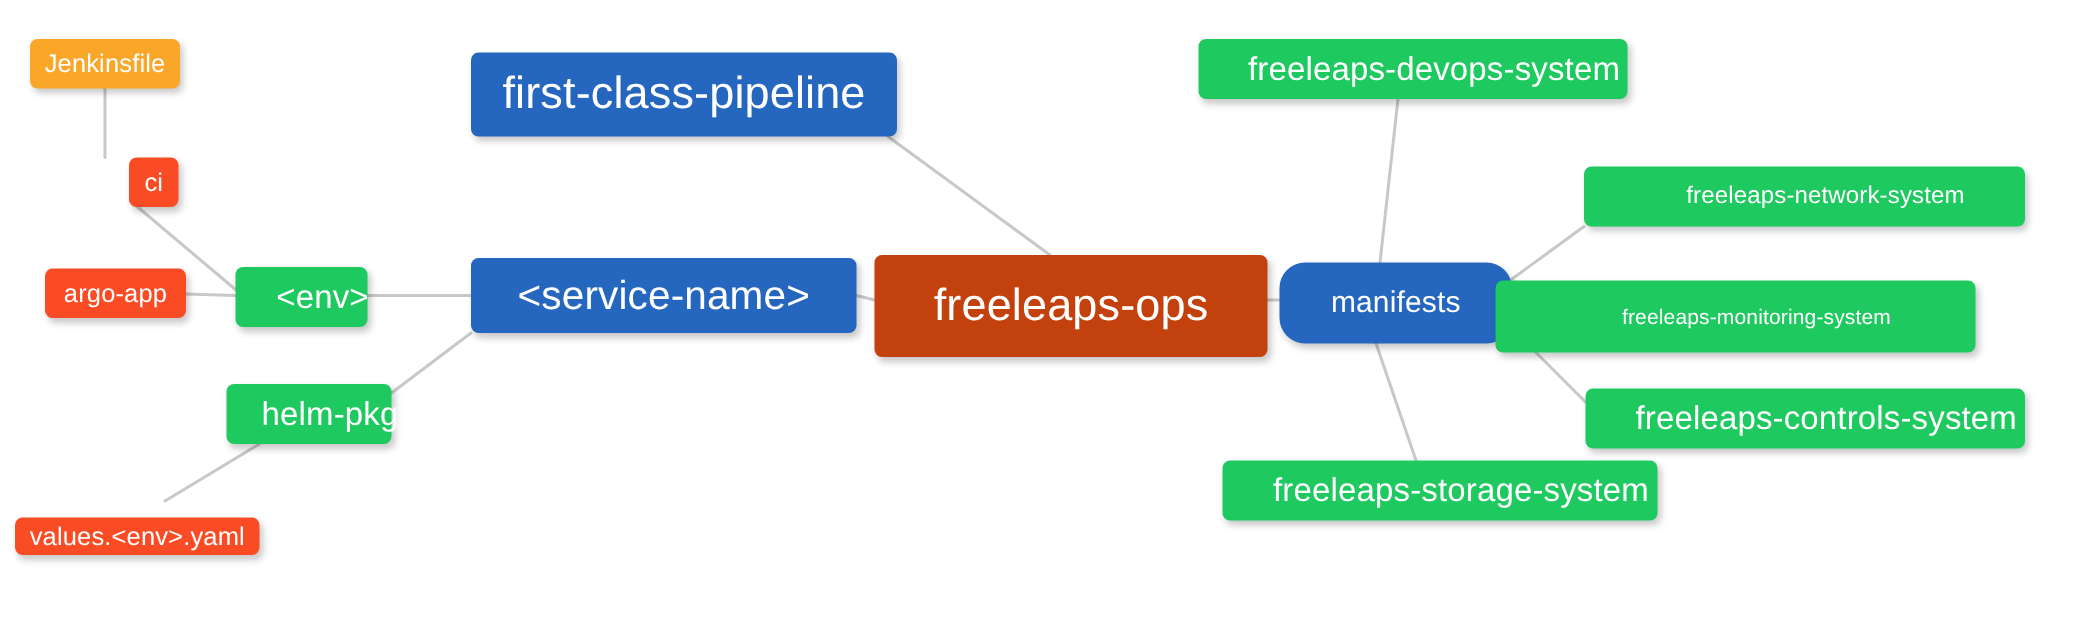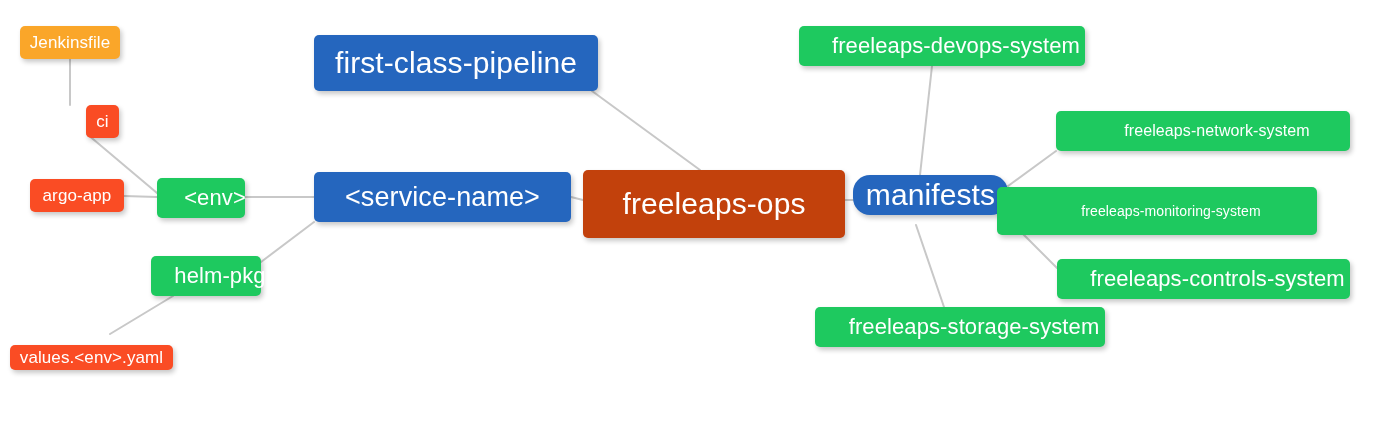--- a/index.html
+++ b/index.html
@@ -80,21 +80,21 @@
   <div id="node-layer">
       <div class="node root" style="left: 583px; top: 170px; width: 262px; height: 68px; font-size: 30px;">
         <span>freeleaps-ops</span>
       </div>
       <div class="node blue" style="left: 314px; top: 172px; width: 257px; height: 50px; font-size: 27px;">
         <span>&lt;service-name&gt;</span>
       </div>
       <div class="node blue" style="left: 314px; top: 35px; width: 284px; height: 56px; font-size: 30px;">
         <span>first-class-pipeline</span>
       </div>
-      <div class="node blue" style="left: 853px; top: 175px; width: 155px; height: 40px; font-size: 30px; border-radius: 17px;">
+      <div class="node blue" style="left: 853px; top: 175px; width: 155px; height: 54px; font-size: 20px; border-radius: 17px;">
         <span>manifests</span>
       </div>
       <div class="node green" style="left: 157px; top: 178px; width: 88px; height: 40px; font-size: 22px;">
         <span>&lt;env&gt;</span>
       </div>
       <div class="node green" style="left: 151px; top: 256px; width: 110px; height: 40px; font-size: 22px;">
         <span>helm-pkg</span>
       </div>
       <div class="node red" style="left: 54px; top: 105px; width: 33px; height: 33px; font-size: 17px; margin-left: 32px;">
         <span>ci</span>

